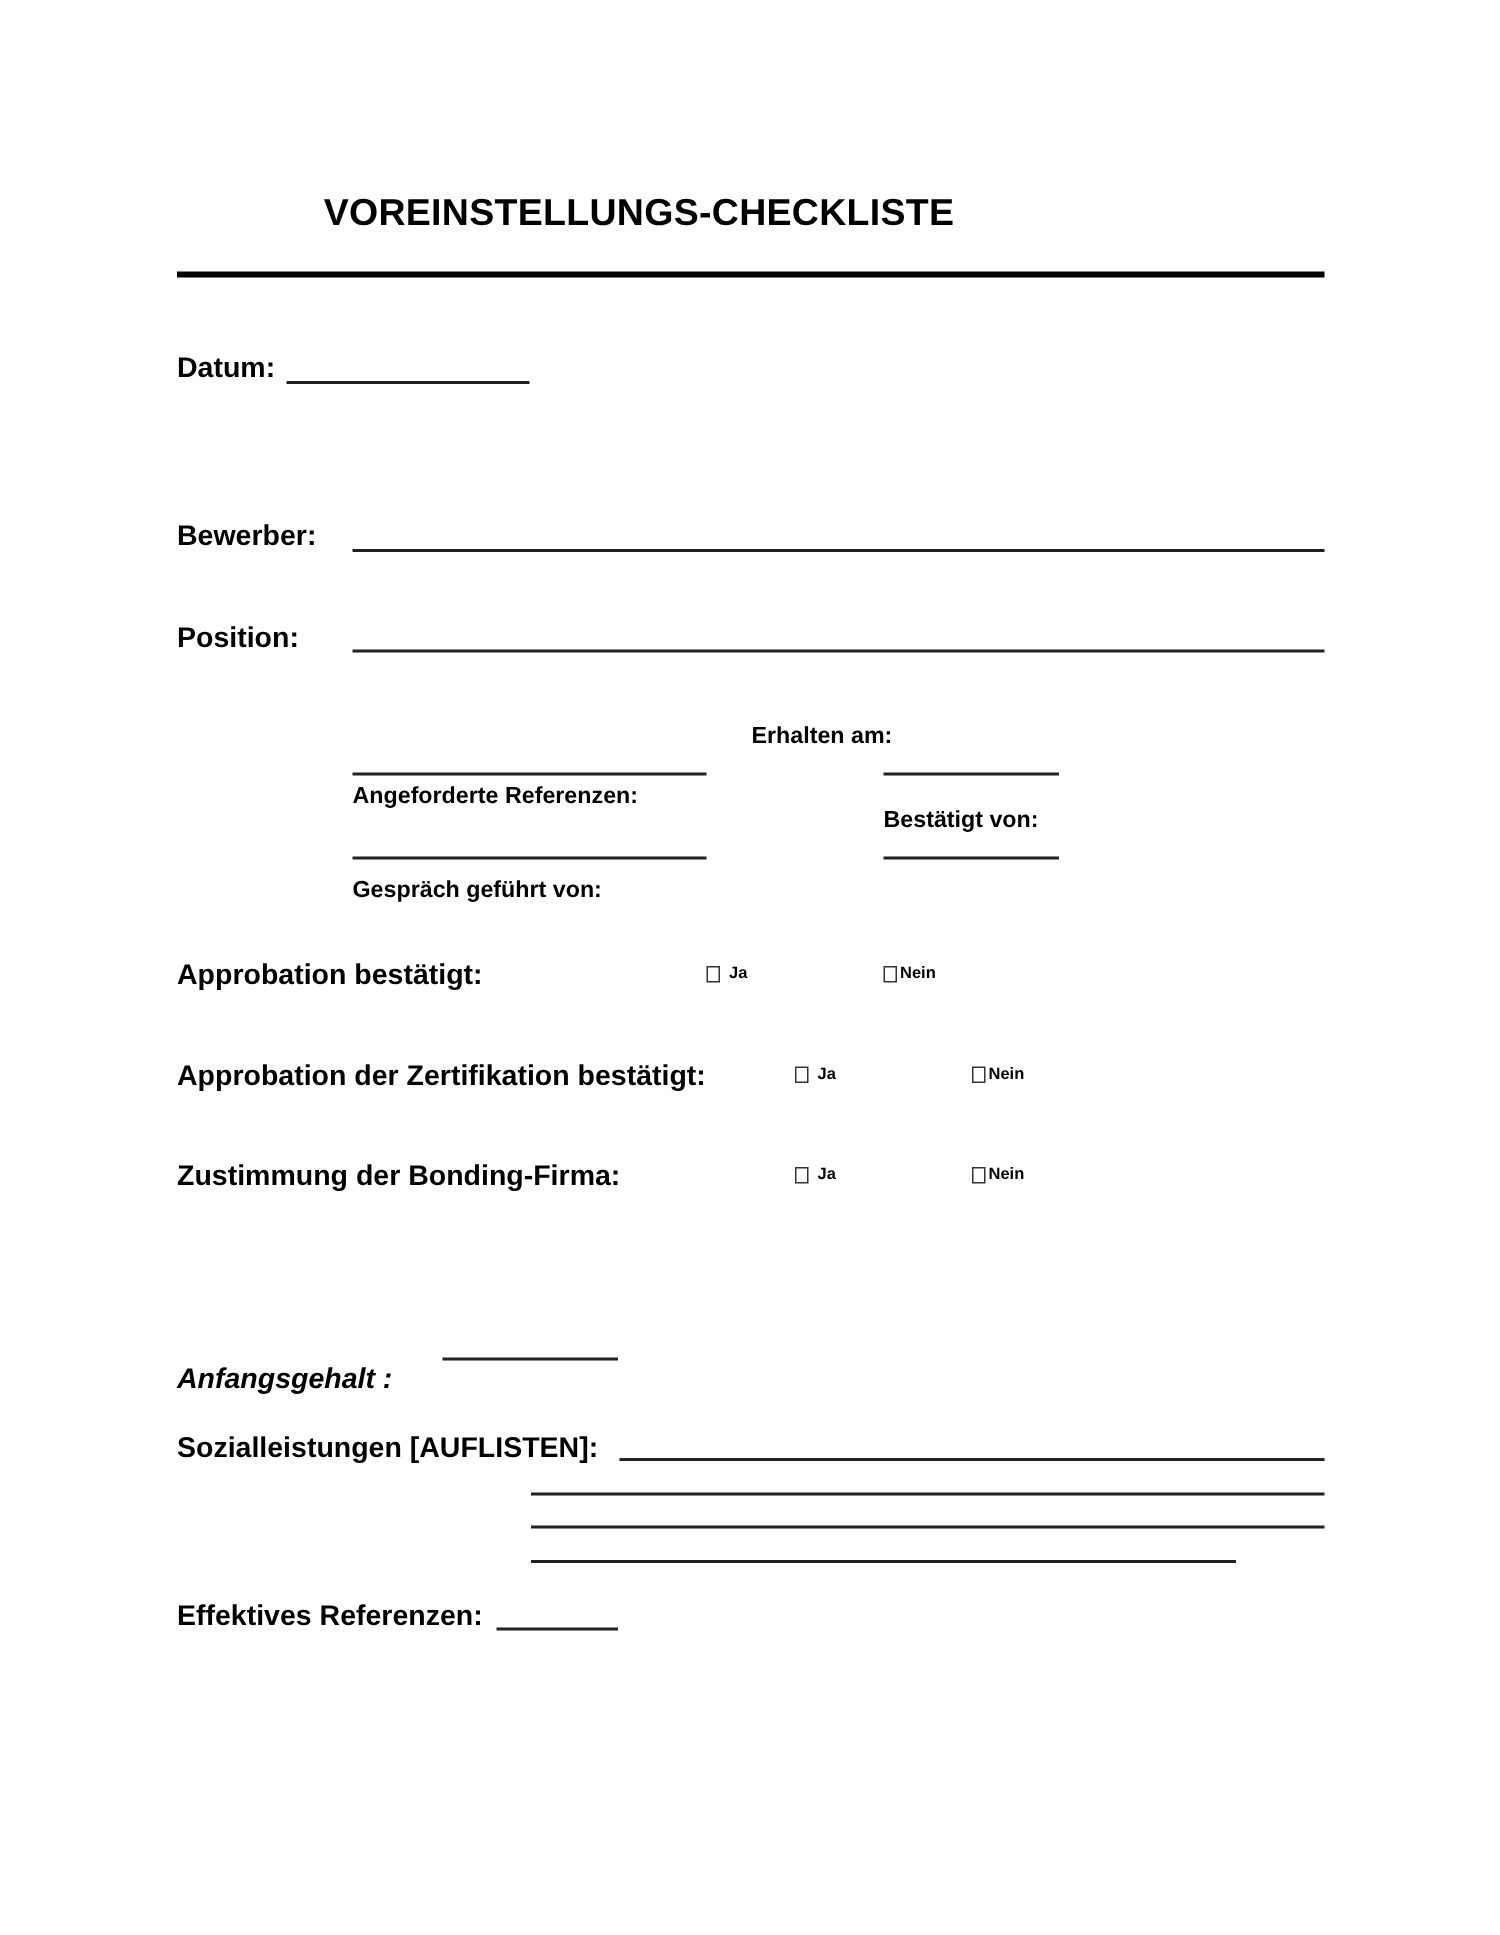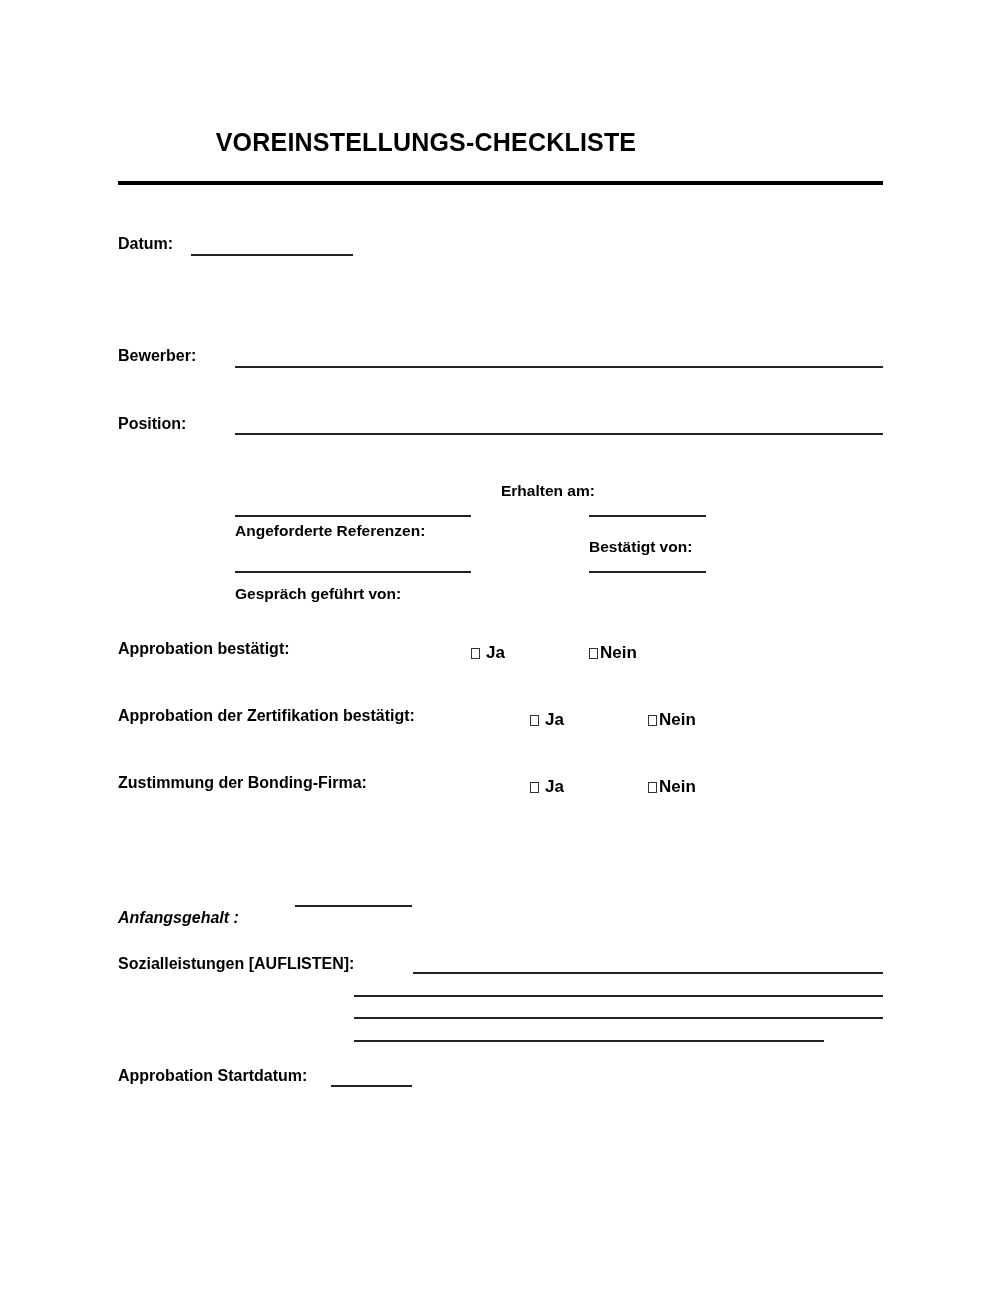--- a/index.html
+++ b/index.html
@@ -1,24 +1,24 @@
 <!DOCTYPE html>
 <html><head>
   <meta charset="utf-8">
   <style>
     html, body { margin: 0; padding: 0; background: #ffffff; }
     body { width: 1000px; height: 1290px; position: relative; overflow: hidden;
            font-family: "Liberation Sans", sans-serif; color: #000; }
     .abs { position: absolute; }
     .title { left: 0; width: 852px; top: 128px; text-align: center; font-size: 25px; font-weight: bold; letter-spacing: 0.2px; }
     .rule { left: 118px; width: 765px; top: 181px; height: 4px; background: #000; }
-    .lbl { font-weight: bold; font-size: 16px; }
+    .lbl { font-weight: bold; font-size: 19px; }
     .sublbl { font-weight: bold; font-size: 15.5px; }
     .line { height: 0; border-bottom: 2px solid #222; }
-    .cb { font-weight: bold; font-size: 17px; display: flex; align-items: center; }
+    .cb { font-weight: bold; font-size: 11px; display: flex; align-items: center; }
     .box { display: inline-block; width: 9px; height: 11px; border: 1px solid #333; box-sizing: border-box; margin-right: 2px; }
     .box.sp { margin-right: 6px; }
   </style>
 </head>
 <body>
 
 <div class="abs title">VOREINSTELLUNGS-CHECKLISTE</div>
 <div class="abs rule"></div>
 
 <div class="abs lbl" style="left:118px; top:235px;">Datum:</div>
@@ -72,14 +72,14 @@
 
 <div class="abs lbl" style="left:118px; top:909px;font-style:italic;">Anfangsgehalt :</div>
 <div class="abs line" style="left:295px; width:117px; top:905px;"></div>
 
 <div class="abs lbl" style="left:118px; top:955px;">Sozialleistungen [AUFLISTEN]:</div>
 <div class="abs line" style="left:413px; width:470px; top:972px;"></div>
 <div class="abs line" style="left:354px; width:529px; top:995px;"></div>
 <div class="abs line" style="left:354px; width:529px; top:1017px;"></div>
 <div class="abs line" style="left:354px; width:470px; top:1040px;"></div>
 
-<div class="abs lbl" style="left:118px; top:1067px;">Approbation Startdatum:</div>
+<div class="abs lbl" style="left:118px; top:1067px;">Effektives Referenzen:</div>
 <div class="abs line" style="left:331px; width:81px; top:1085px;"></div>
 
 </body></html>

